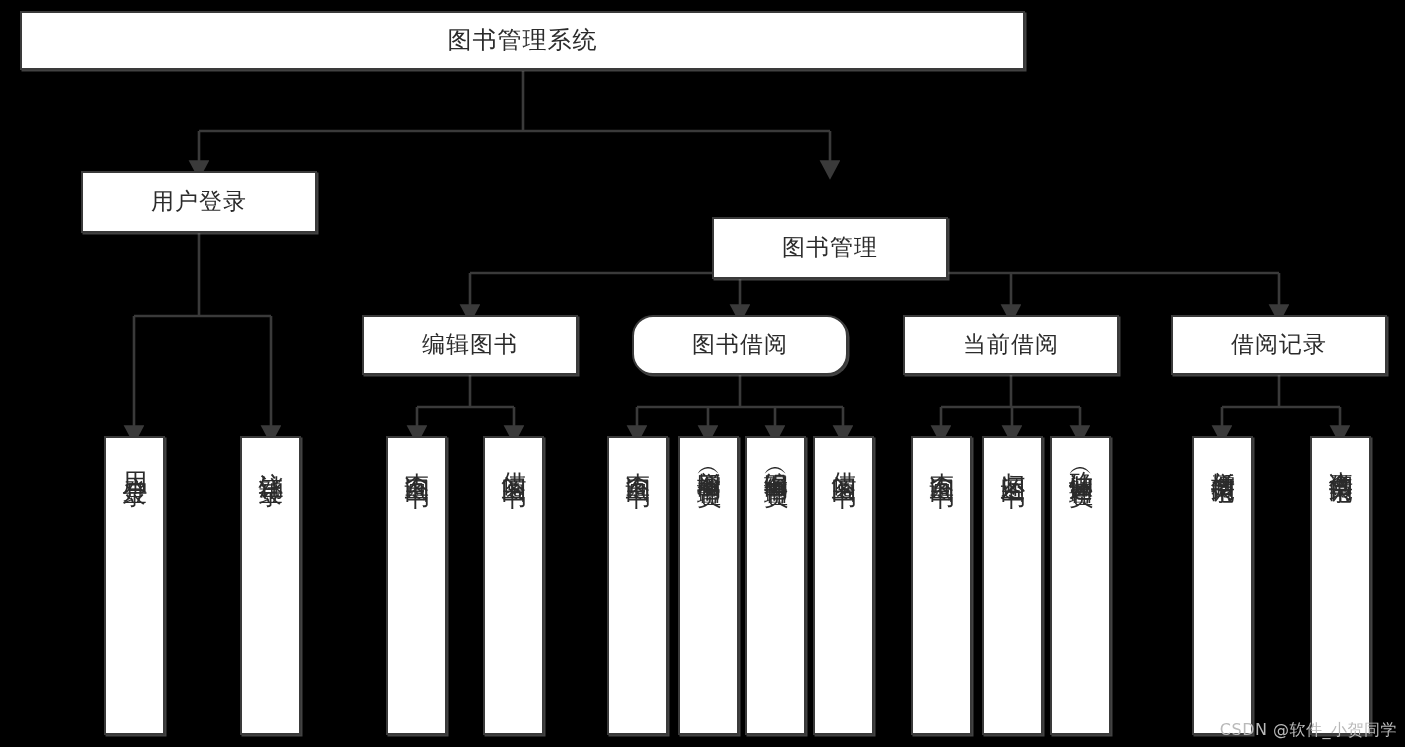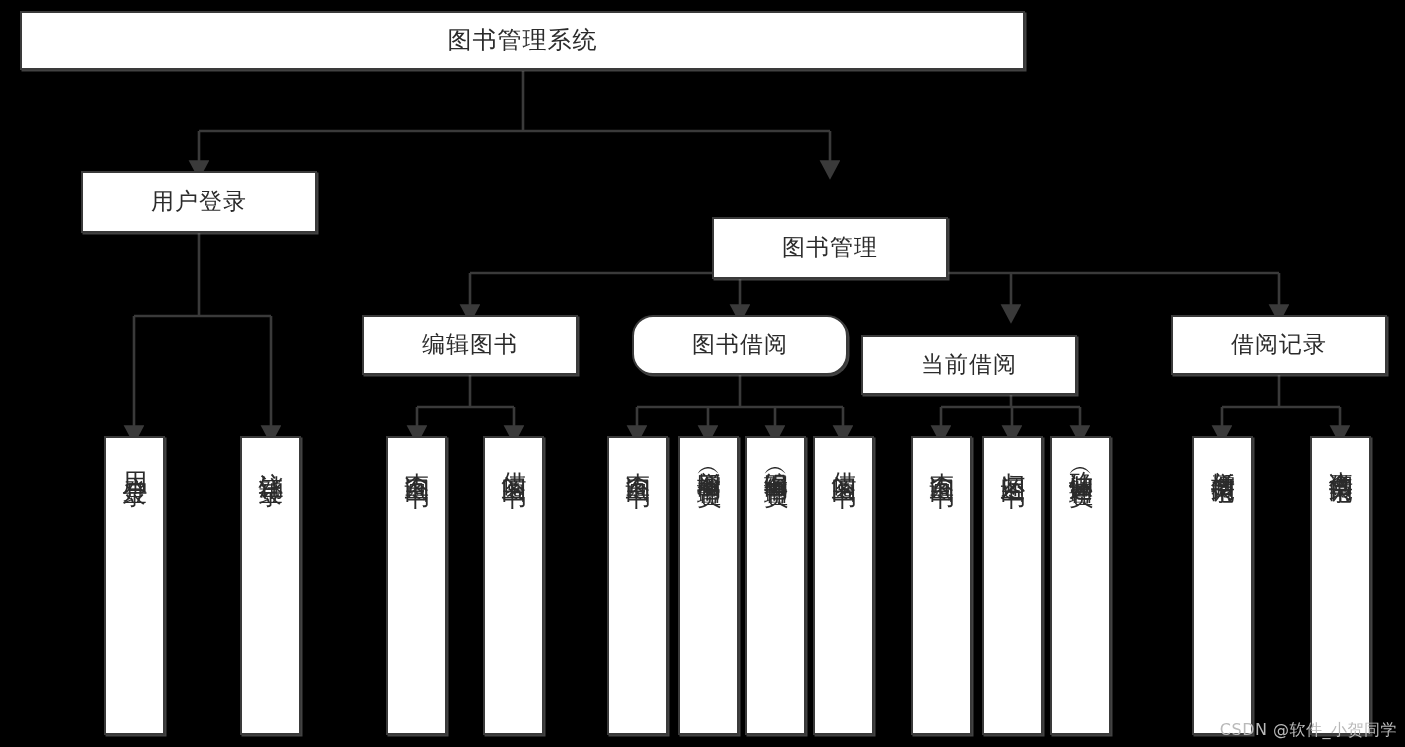--- a/index.html
+++ b/index.html
@@ -135,21 +135,21 @@
   <div class="node" style="left:712px; top:171px; width:236px; height:62px;margin-top:46px;">
     <span class="label">图书管理</span>
   </div>
 
   <div class="node" style="left:362px; top:315px; width:216px; height:60px;">
     <span class="label">编辑图书</span>
   </div>
   <div class="node" style="left:632px; top:315px; width:216px; height:60px;border-radius:21px;">
     <span class="label">图书借阅</span>
   </div>
-  <div class="node" style="left:861px; top:315px; width:216px; height:60px;margin-top:20px;">
+  <div class="node" style="left:903px; top:315px; width:216px; height:60px;">
     <span class="label">当前借阅</span>
   </div>
   <div class="node" style="left:1171px; top:315px; width:216px; height:60px;align-items:center;">
     <span class="label">借阅记录</span>
   </div>
 
   <div class="node leaf" style="left:104px; top:436px; width:61px; height:299px;">
     <span class="label">用户登录</span>
   </div>
   <div class="node leaf" style="left:240px; top:436px; width:61px; height:299px;">

